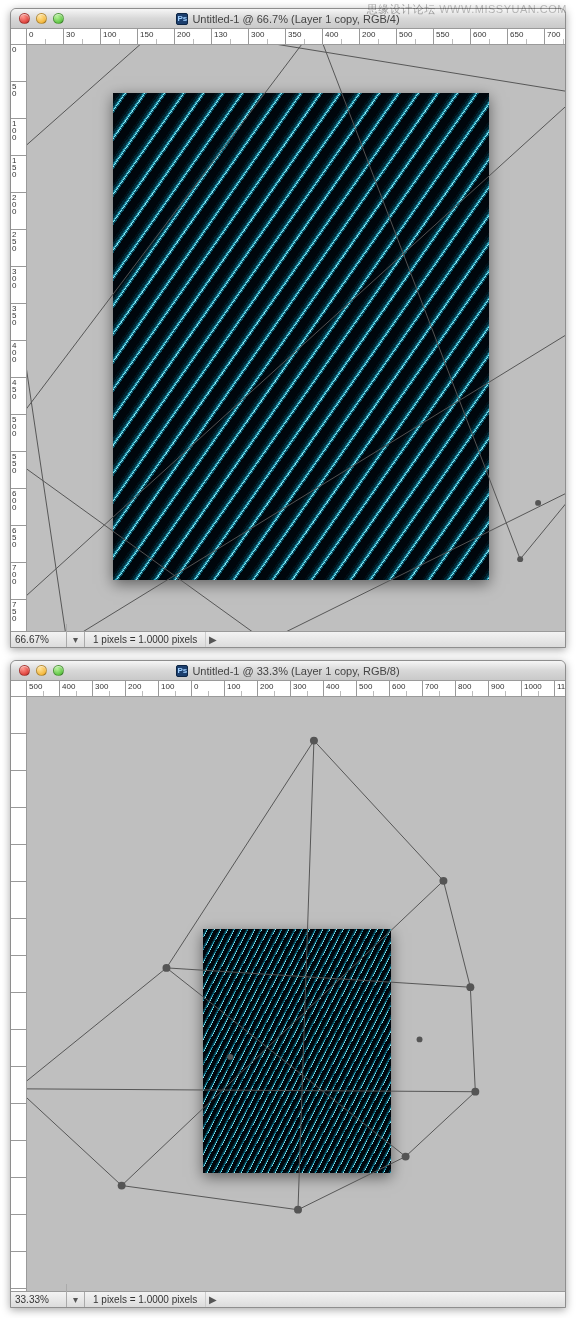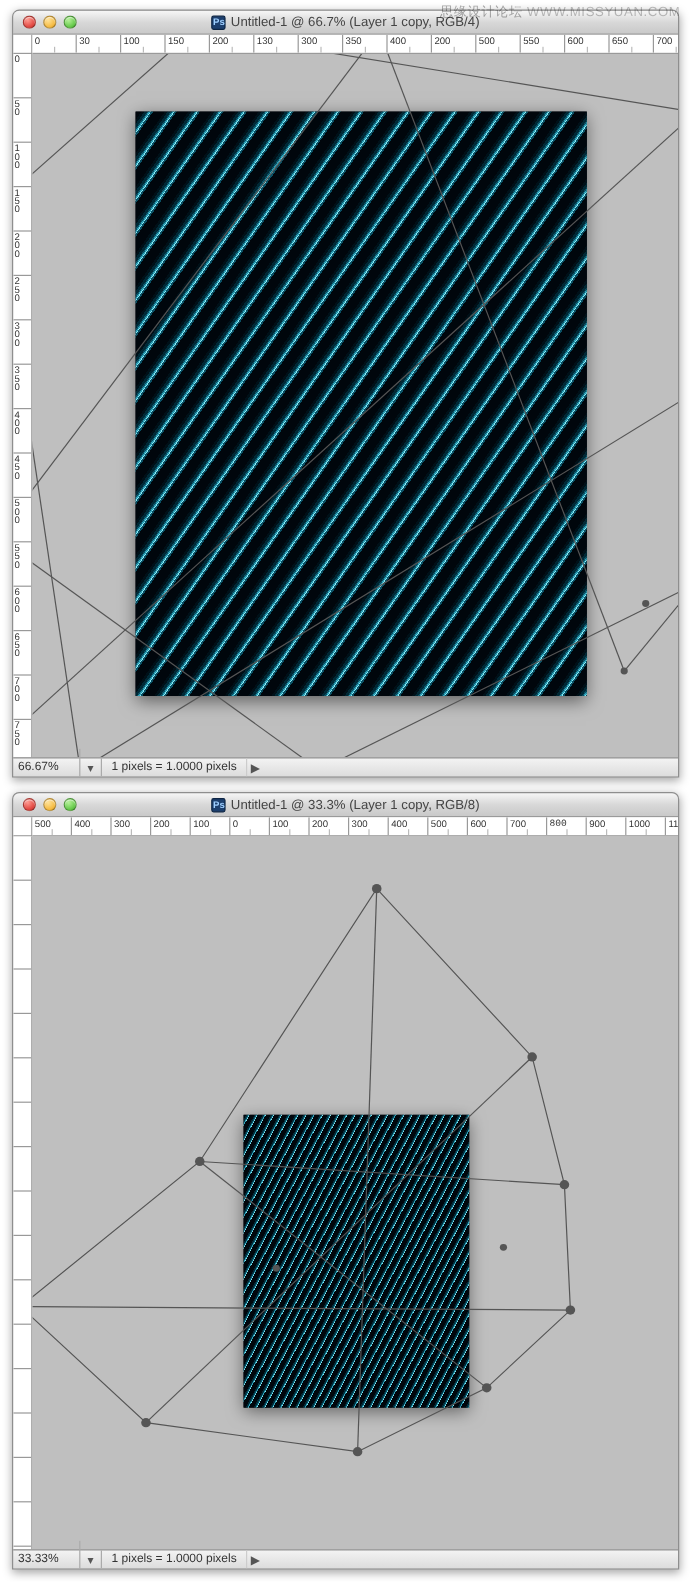--- a/index.html
+++ b/index.html
@@ -376,21 +376,21 @@
           <div class="tick" style="width: 33px;">200</div>
           <div class="tick" style="width: 33px;">100</div>
           <div class="tick" style="width: 33px;">0</div>
           <div class="tick" style="width: 33px;">100</div>
           <div class="tick" style="width: 33px;">200</div>
           <div class="tick" style="width: 33px;">300</div>
           <div class="tick" style="width: 33px;">400</div>
           <div class="tick" style="width: 33px;">500</div>
           <div class="tick" style="width: 33px;">600</div>
           <div class="tick" style="width: 33px;">700</div>
-          <div class="tick" style="width: 33px; font-family: Liberation Mono, monospace;">800</div>
+          <div class="tick" style="width: 33px;">800</div>
           <div class="tick" style="width: 33px;">900</div>
           <div class="tick" style="width: 33px;">1000</div>
           <div class="tick" style="width: 33px;">1100</div>
         </div>
     </div>
     <div class="ruler-v" id="rvb">
         <div class="tick"></div>
         <div class="tick"></div>
         <div class="tick"></div>
         <div class="tick"></div>

